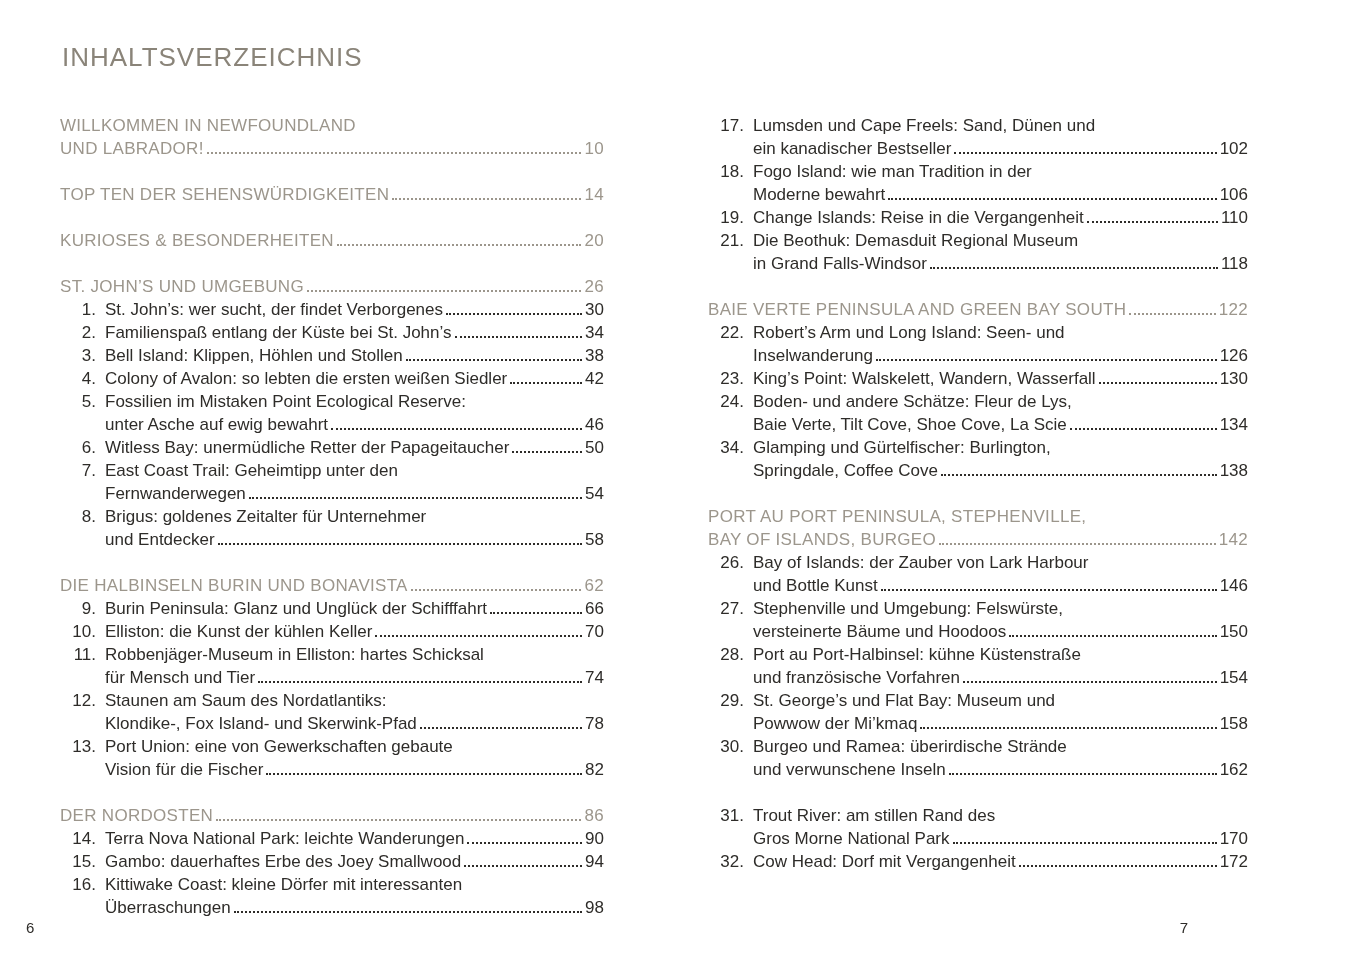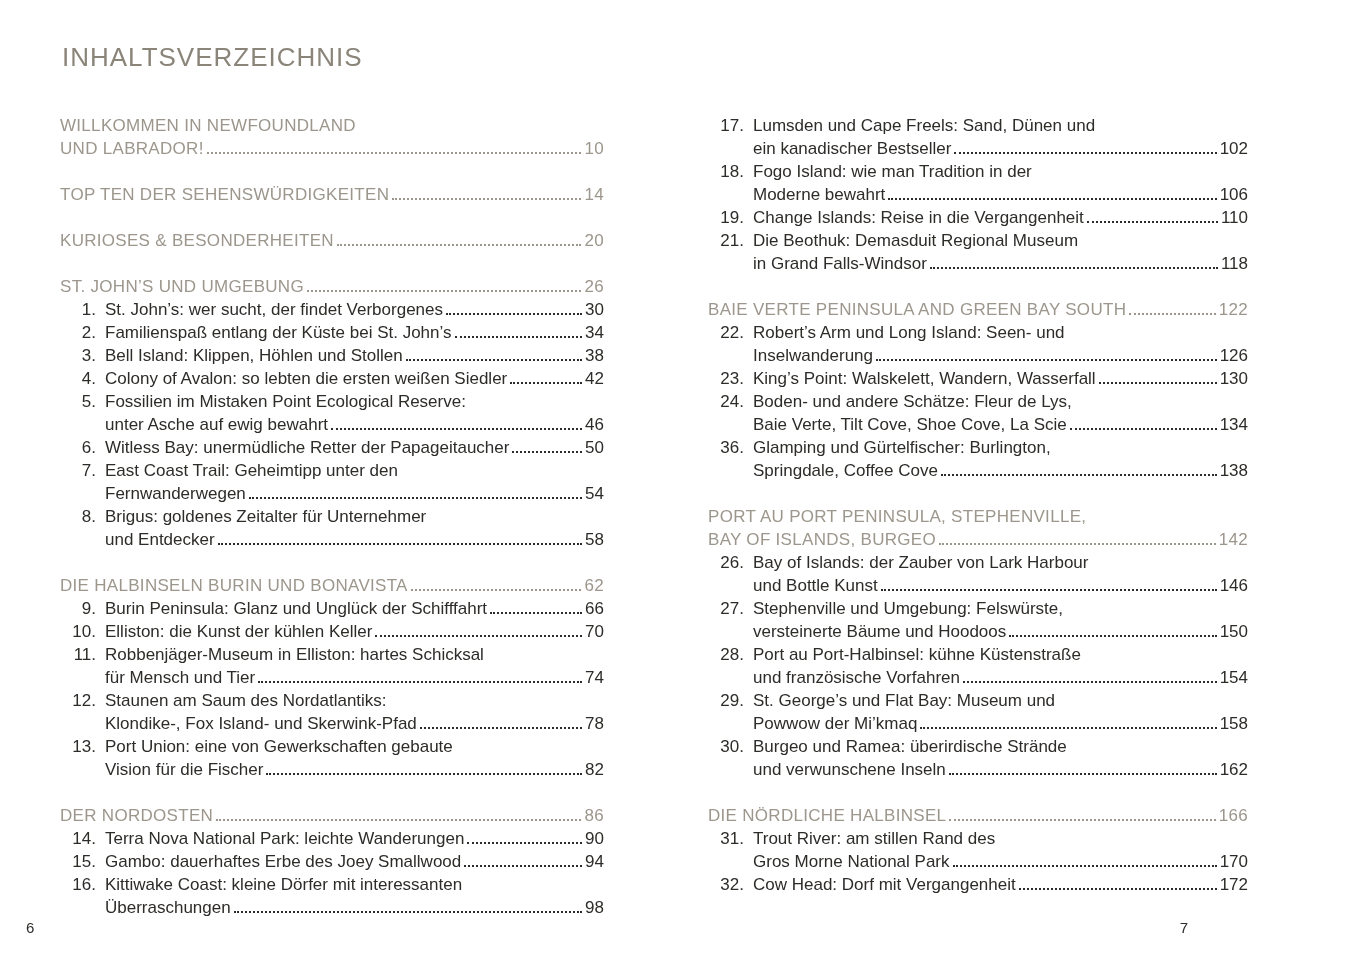--- a/index.html
+++ b/index.html
@@ -310,21 +310,21 @@
             <span class="num">24.</span>
             <span class="txt">Boden- und andere Schätze: Fleur de Lys,</span>
           </div>
           <div class="e-line row">
             <span class="num"></span>
             <span class="txt">Baie Verte, Tilt Cove, Shoe Cove, La Scie</span>
             <span class="leader"></span>
             <span class="pg">134</span>
           </div>
           <div class="e-line row">
-            <span class="num">36.</span>
+            <span class="num">34.</span>
             <span class="txt">Glamping und Gürtelfischer: Burlington,</span>
           </div>
           <div class="e-line row">
             <span class="num"></span>
             <span class="txt">Springdale, Coffee Cove</span>
             <span class="leader"></span>
             <span class="pg">138</span>
           </div>
         </div>
         <div class="section">
@@ -381,25 +381,20 @@
             <span class="txt">Burgeo und Ramea: überirdische Strände</span>
           </div>
           <div class="e-line row">
             <span class="num"></span>
             <span class="txt">und verwunschene Inseln</span>
             <span class="leader"></span>
             <span class="pg">162</span>
           </div>
         </div>
         <div class="section">
-          <div class="h-line row">
-            <span class="txt">DIE NÖRDLICHE HALBINSEL</span>
-            <span class="leader"></span>
-            <span class="pg">166</span>
-          </div>
           <div class="e-line row">
             <span class="num">31.</span>
             <span class="txt">Trout River: am stillen Rand des</span>
           </div>
           <div class="e-line row">
             <span class="num"></span>
             <span class="txt">Gros Morne National Park</span>
             <span class="leader"></span>
             <span class="pg">170</span>
           </div>

